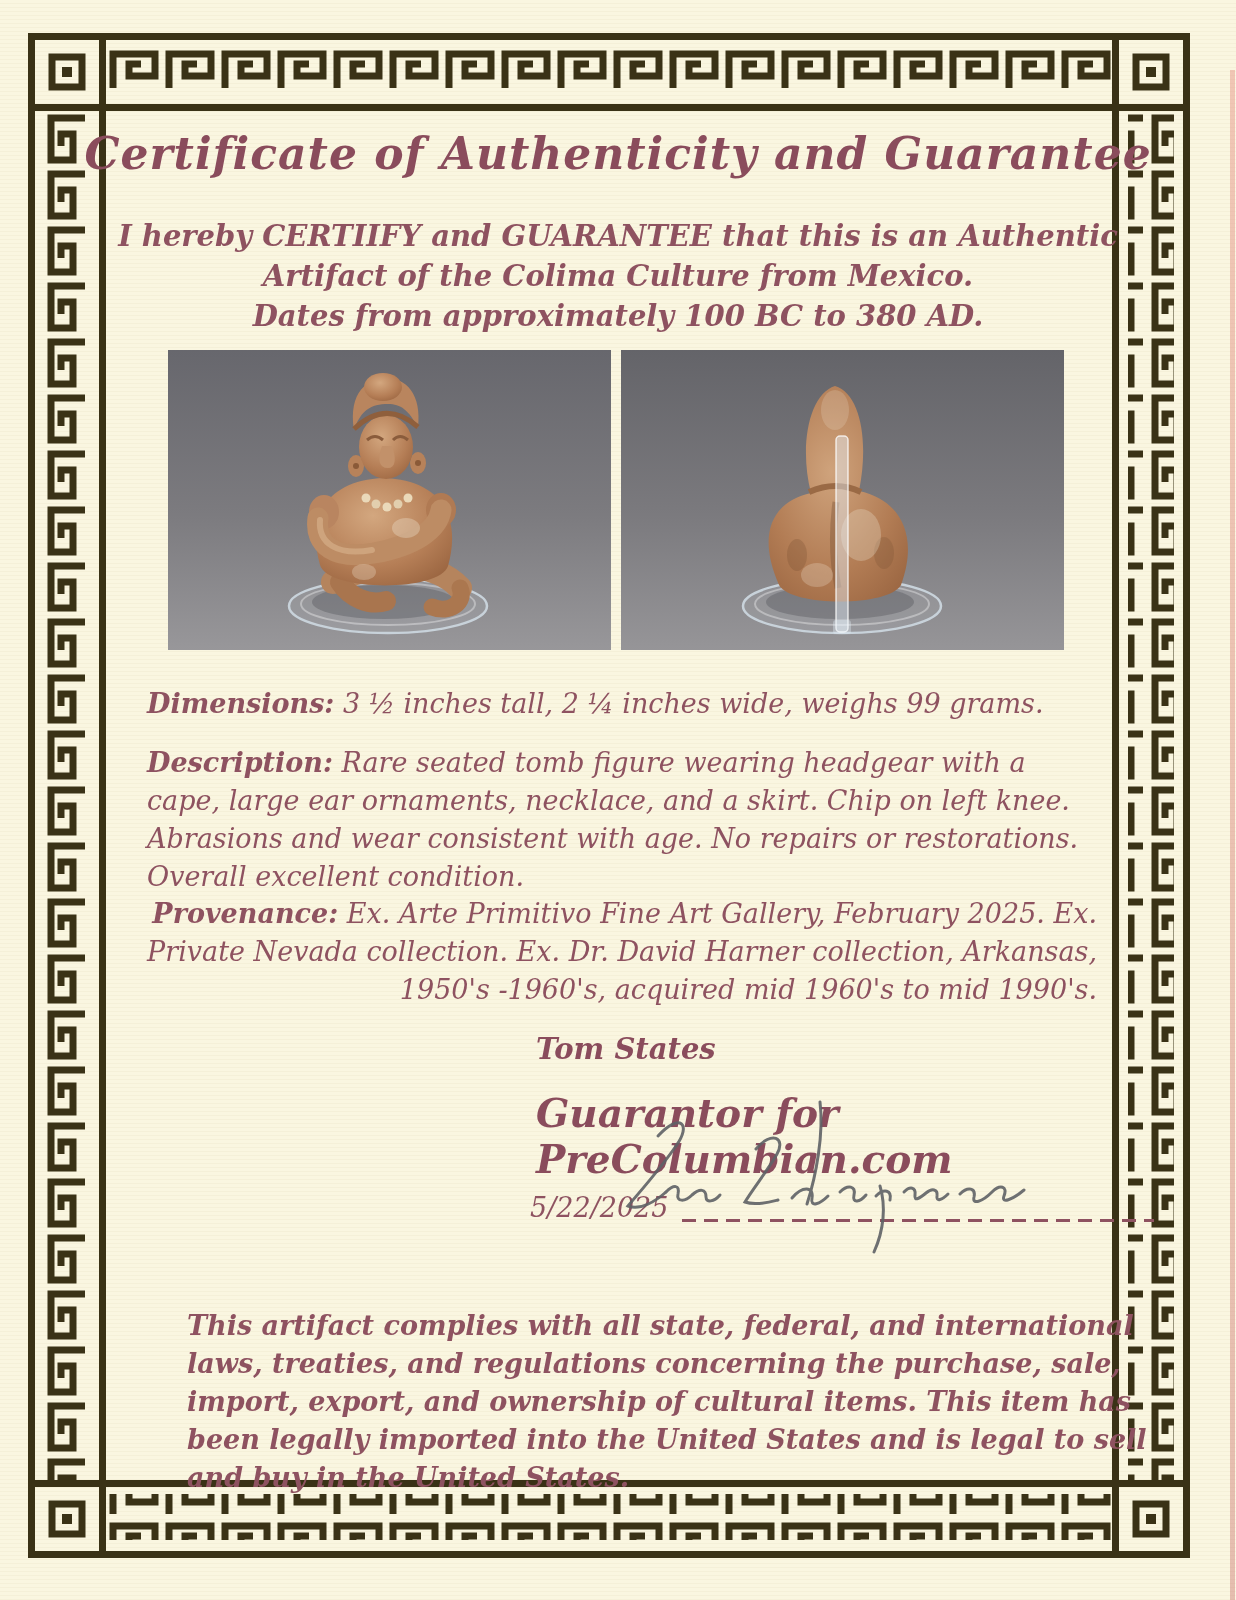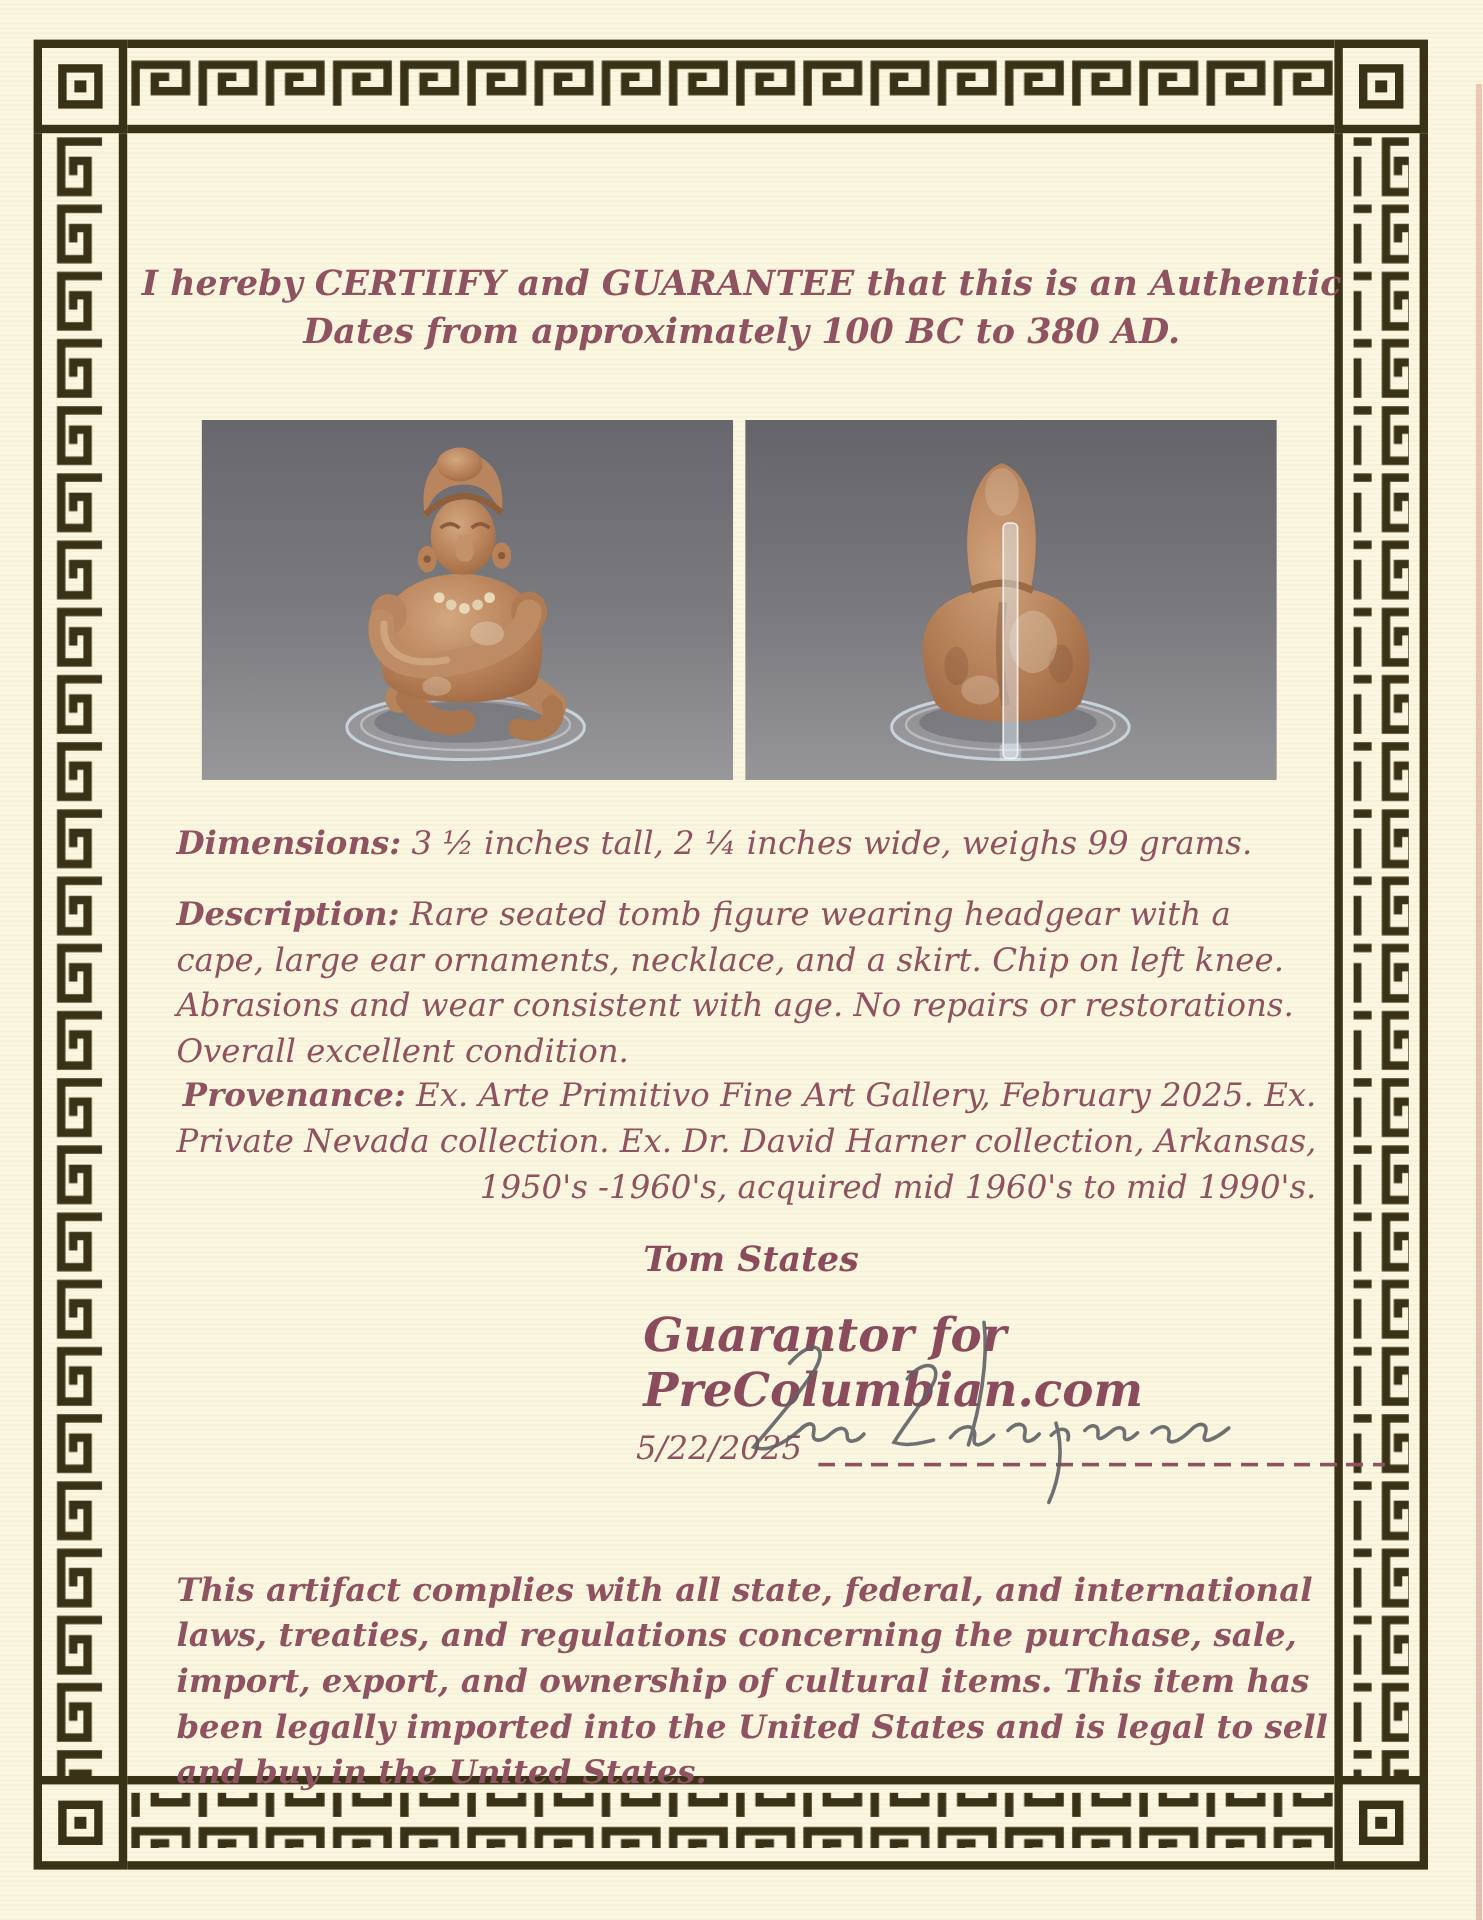--- a/index.html
+++ b/index.html
@@ -47,21 +47,21 @@
   .sig-role{left:536px;top:1090px;font-size:39px;font-weight:bold;font-style:italic;color:#8a4c5c;}
   .sig-row{left:530px;top:1192px;display:flex;align-items:flex-end;}
   .sig-date{font-size:27px;font-style:italic;color:#8e5260;padding-right:14px;}
   .sig-line{
     width:472px;height:30px;
     background:repeating-linear-gradient(90deg,
       #8e5260 0px,#8e5260 14px,transparent 14px,transparent 22px);
     background-size:100% 3px;background-position:0 26px;background-repeat:no-repeat;
   }
   .sig-hand{left:588px;top:1094px;}
-  .p-legal{top:1280px;font-weight:bold;width:960px;}
+  .p-legal{top:1280px;font-weight:bold;width:960px;margin-left:40px;}
 </style>
 </head>
 <body>
 
 <div class="page">
 
   <svg class="border-svg" width="1236" height="1600" viewBox="0 0 1236 1600" aria-hidden="true">
     <defs>
       <pattern id="mh" width="56" height="46" patternUnits="userSpaceOnUse" x="106" y="47">
         <path d="M7,41 V7 H49 V29 H23 V17 H35" fill="none" stroke="#3a3216" stroke-width="7"></path>
@@ -102,23 +102,25 @@
       <rect x="52" y="1504" width="30" height="30" fill="none" stroke="#3a3216" stroke-width="7"></rect>
       <rect x="62" y="1514" width="10" height="10" fill="#3a3216"></rect>
     </g>
     <g>
       <rect x="1115.5" y="1483.5" width="71" height="71" fill="none" stroke="#3a3216" stroke-width="7"></rect>
       <rect x="1136" y="1504" width="30" height="30" fill="none" stroke="#3a3216" stroke-width="7"></rect>
       <rect x="1146" y="1514" width="10" height="10" fill="#3a3216"></rect>
     </g>
   </svg>
 
+  <h1 class="abs title">Certificate of Authenticity and Guarantee</h1>
 
   <div class="abs cert-block">
     <div>I hereby CERTIIFY and GUARANTEE that this is an Authentic</div>
+    <div>Artifact of the Colima Culture from Mexico.</div>
     <div>Dates from approximately 100 BC to 380 AD.</div>
   </div>
 
   <div class="abs photos">
 
     <svg class="photo" width="443" height="300" viewBox="0 0 443 300" role="img">
       <defs>
         <linearGradient id="bgF" x1="0" y1="0" x2="0" y2="1">
           <stop offset="0" stop-color="#67676d"></stop>
             <stop offset="0.55" stop-color="#7c7b7f"></stop>

